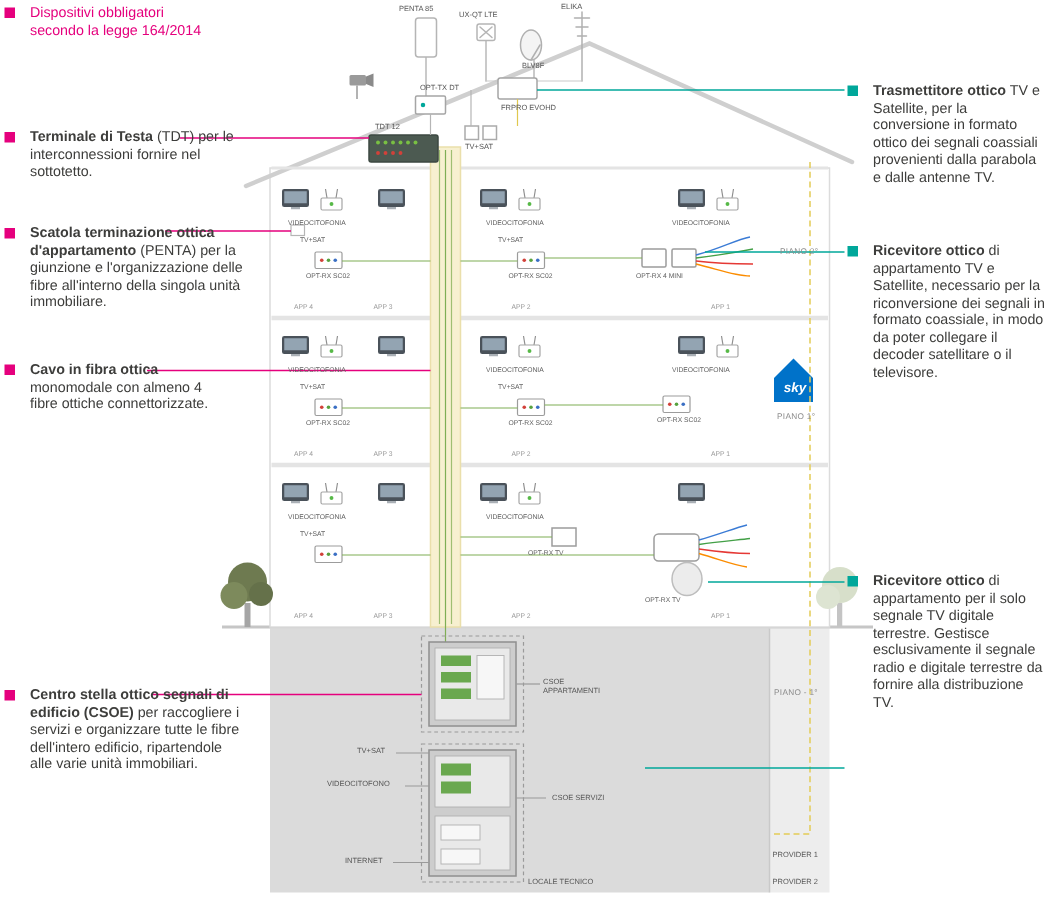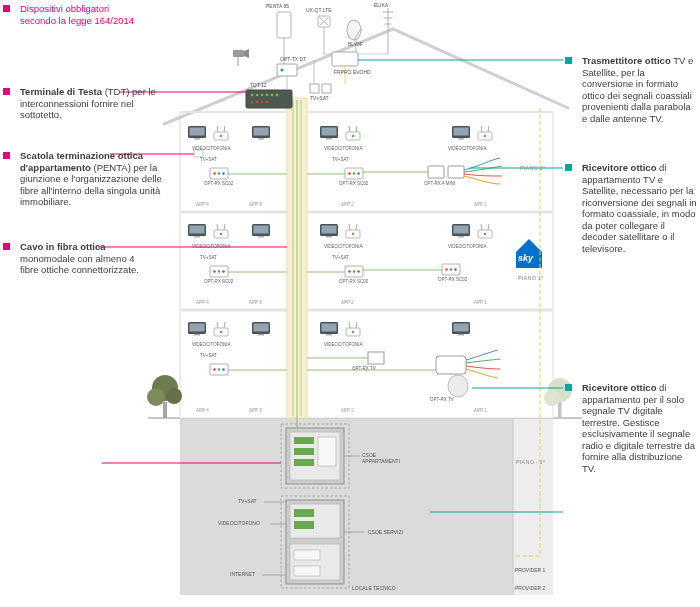--- a/index.html
+++ b/index.html
@@ -18,21 +18,21 @@
   .ann-text{font-size:9.5px;line-height:1.22;color:var(--text)}
   .ann-text b{font-weight:700}
   .title-text{font-size:9.5px;line-height:1.28;font-weight:400}
   .title-text.m{color:var(--magenta);width:120px}
   .title-text.t{color:var(--teal);width:124px}
   .lbl{position:absolute;font-size:4.5px;line-height:1.25;color:#5f5f5f;white-space:nowrap}
   .lbl.wrap{white-space:normal}
   .lbl.md{font-size:5px;color:#555}
   .lbl.floor{font-size:5.5px;color:#8c8c8c;letter-spacing:.2px}
   .lbl.app{color:#9b9b9b}
-  .sky-text{position:absolute;left:518px;top:253px;width:24px;text-align:left;color:#fff;font-style:italic;font-weight:bold;font-size:9px}
+  .sky-text{position:absolute;left:518px;top:253px;width:24px;text-align:center;color:#fff;font-style:italic;font-weight:bold;font-size:9px}
 </style>
 </head>
 <body>
 
 <div class="canvas">
 
   <svg class="layer" width="700" height="607" viewBox="0 0 700 607">
     <defs>
       <g id="tv">
           <rect width="18" height="12" rx="1.5" fill="#4a525a"></rect>
@@ -261,20 +261,24 @@
     <p class="ann-text"><b>Terminale di Testa</b><span> (TDT) per le interconnessioni fornire nel sottotetto.</span></p>
   </div>
   <div class="ann" style="left:3px;top:150px;width:160px">
     <span class="sq m"></span>
     <p class="ann-text"><b>Scatola terminazione ottica d'appartamento</b><span> (PENTA) per la giunzione e l'organizzazione delle fibre all'interno della singola unità immobiliare.</span></p>
   </div>
   <div class="ann" style="left:3px;top:241px;width:140px">
     <span class="sq m"></span>
     <p class="ann-text"><b>Cavo in fibra ottica</b><span> monomodale con almeno 4 fibre ottiche connettorizzate.</span></p>
   </div>
+  <div class="ann" style="left:3px;top:458px;width:158px">
+    <span class="sq m"></span>
+    <p class="ann-text"><b>Centro stella ottico segnali di edificio (CSOE)</b><span> per raccogliere i servizi e organizzare tutte le fibre dell'intero edificio, ripartendole alle varie unità immobiliari.</span></p>
+  </div>
 
   <div class="ann" style="left:565px;top:55px;width:132px">
     <span class="sq t"></span>
     <p class="ann-text"><b>Trasmettitore ottico</b><span> TV e Satellite, per la conversione in formato ottico dei segnali coassiali provenienti dalla parabola e dalle antenne TV.</span></p>
   </div>
   <div class="ann" style="left:565px;top:162px;width:132px">
     <span class="sq t"></span>
     <p class="ann-text"><b>Ricevitore ottico</b><span> di appartamento TV e Satellite, necessario per la riconversione dei segnali in formato coassiale, in modo da poter collegare il decoder satellitare o il televisore.</span></p>
   </div>
   <div class="ann" style="left:565px;top:382px;width:132px">

